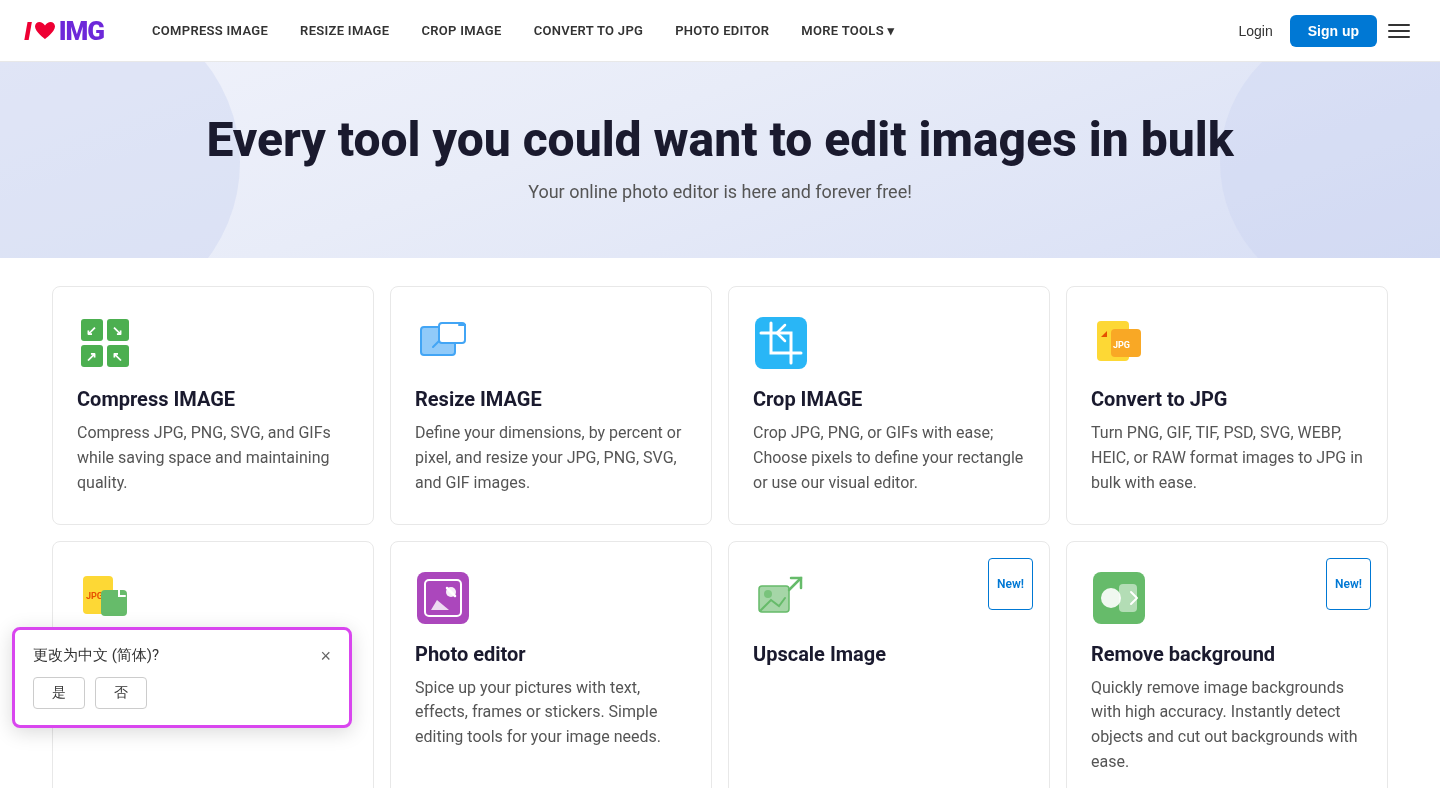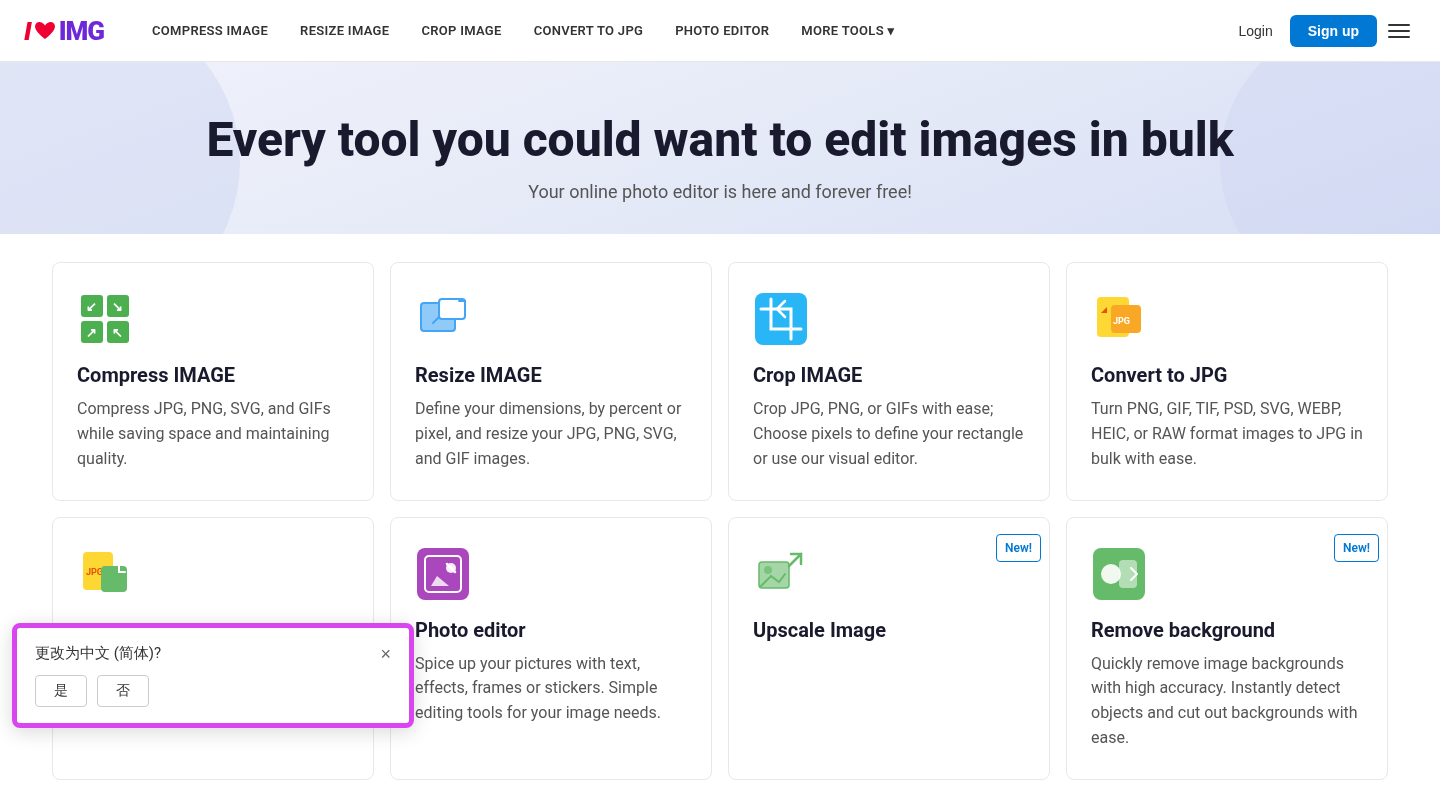--- a/index.html
+++ b/index.html
@@ -86,21 +86,21 @@
       width: 22px;
       height: 2px;
       background: #333;
       border-radius: 2px;
     }
 
     
     .hero {
       background: linear-gradient(160deg, #f0f2fb 0%, #e8ecf8 40%, #d8dff5 100%);
       text-align: center;
-      padding: 50px 24px 32px;
+      padding: 50px 24px 56px;
       position: relative;
       overflow: hidden;
     }
     .hero::before {
       content: '';
       position: absolute;
       top: -60px; left: -80px;
       width: 320px; height: 320px;
       background: rgba(200,210,240,0.4);
       border-radius: 50%;
@@ -163,41 +163,41 @@
       margin-bottom: 10px;
     }
     .tool-card p {
       font-size: 16px;
       color: #555;
       line-height: 1.55;
     }
     .badge-new {
       position: absolute;
       top: 16px;
-      right: 8px;
+      right: 16px;
       border: 1.5px solid #0078d4;
       color: #0078d4;
       font-size: 12px;
       font-weight: 600;
-      padding: 6px 8px;
+      padding: 18px 8px;
       border-radius: 4px;
     }
 
     
     .lang-popup {
       position: fixed;
       bottom: 60px;
       left: 12px;
       background: #fff;
-      border: 5px solid #d946ef;
+      border: 3px solid #d946ef;
       border-radius: 8px;
       padding: 16px 18px;
       box-shadow: 0 4px 20px rgba(0,0,0,0.15);
       z-index: 100;
-      width: 402px;
+      width: 340px;
     }
     .lang-popup-header {
       display: flex;
       justify-content: space-between;
       align-items: center;
       margin-bottom: 12px;
     }
     .lang-popup-title {
       font-size: 15px;
       color: #333;

